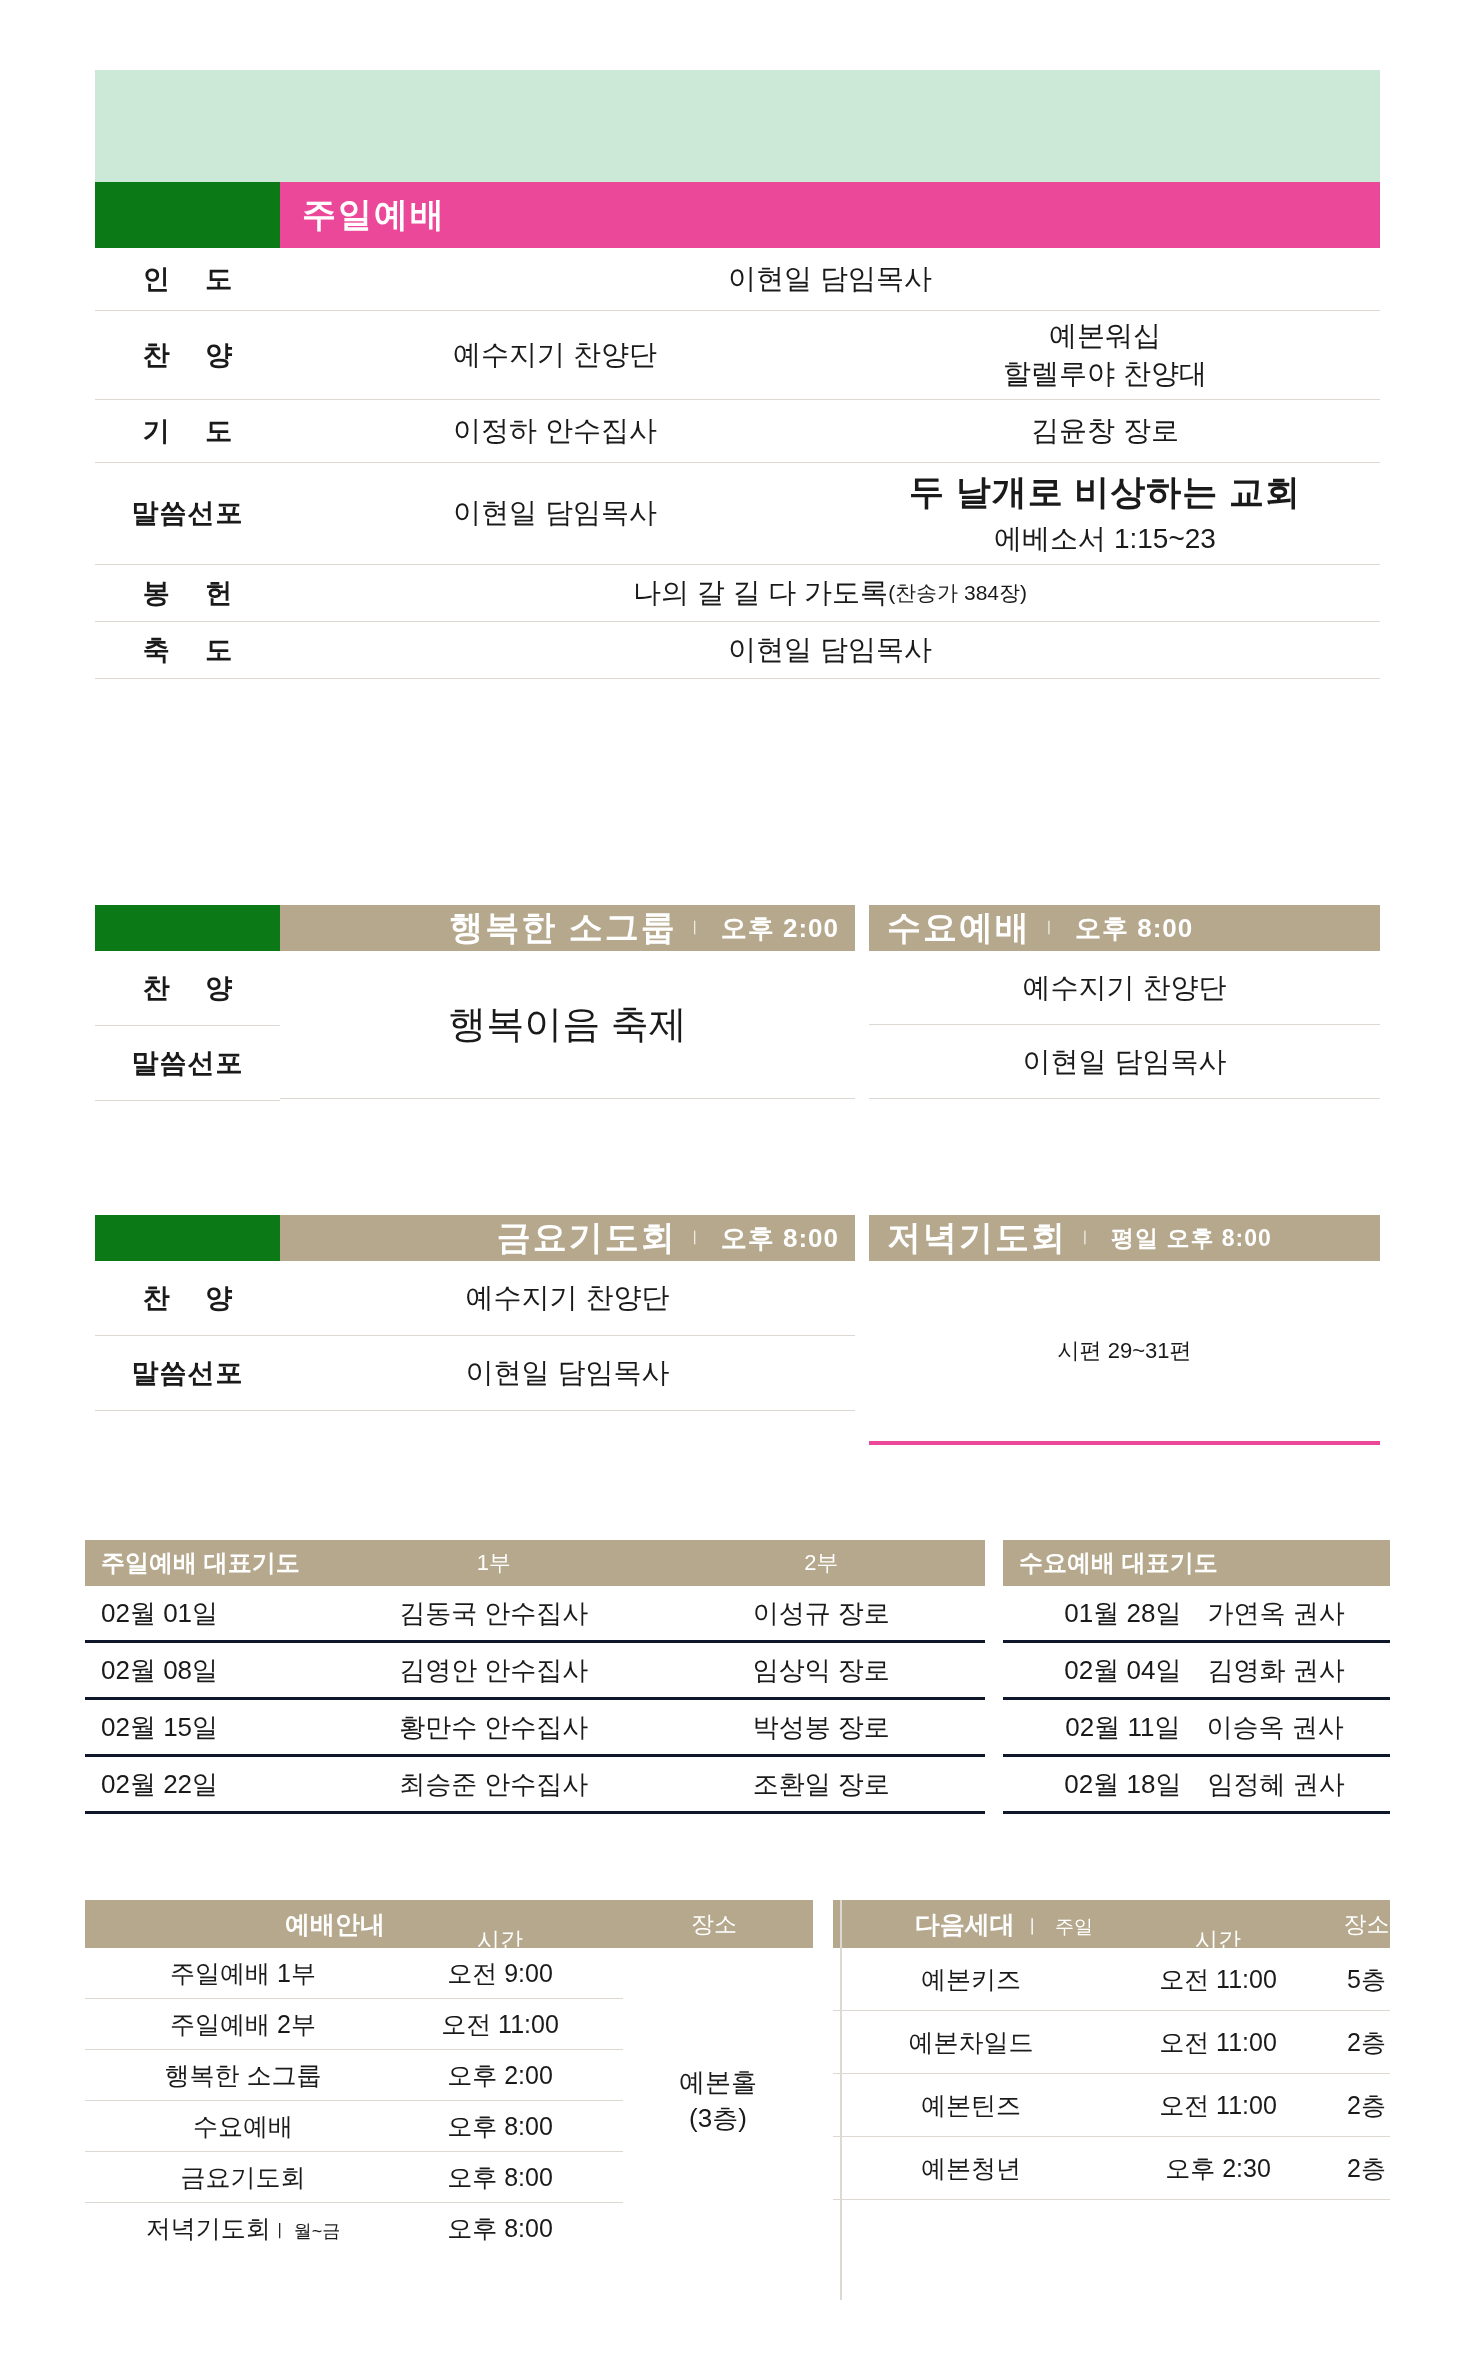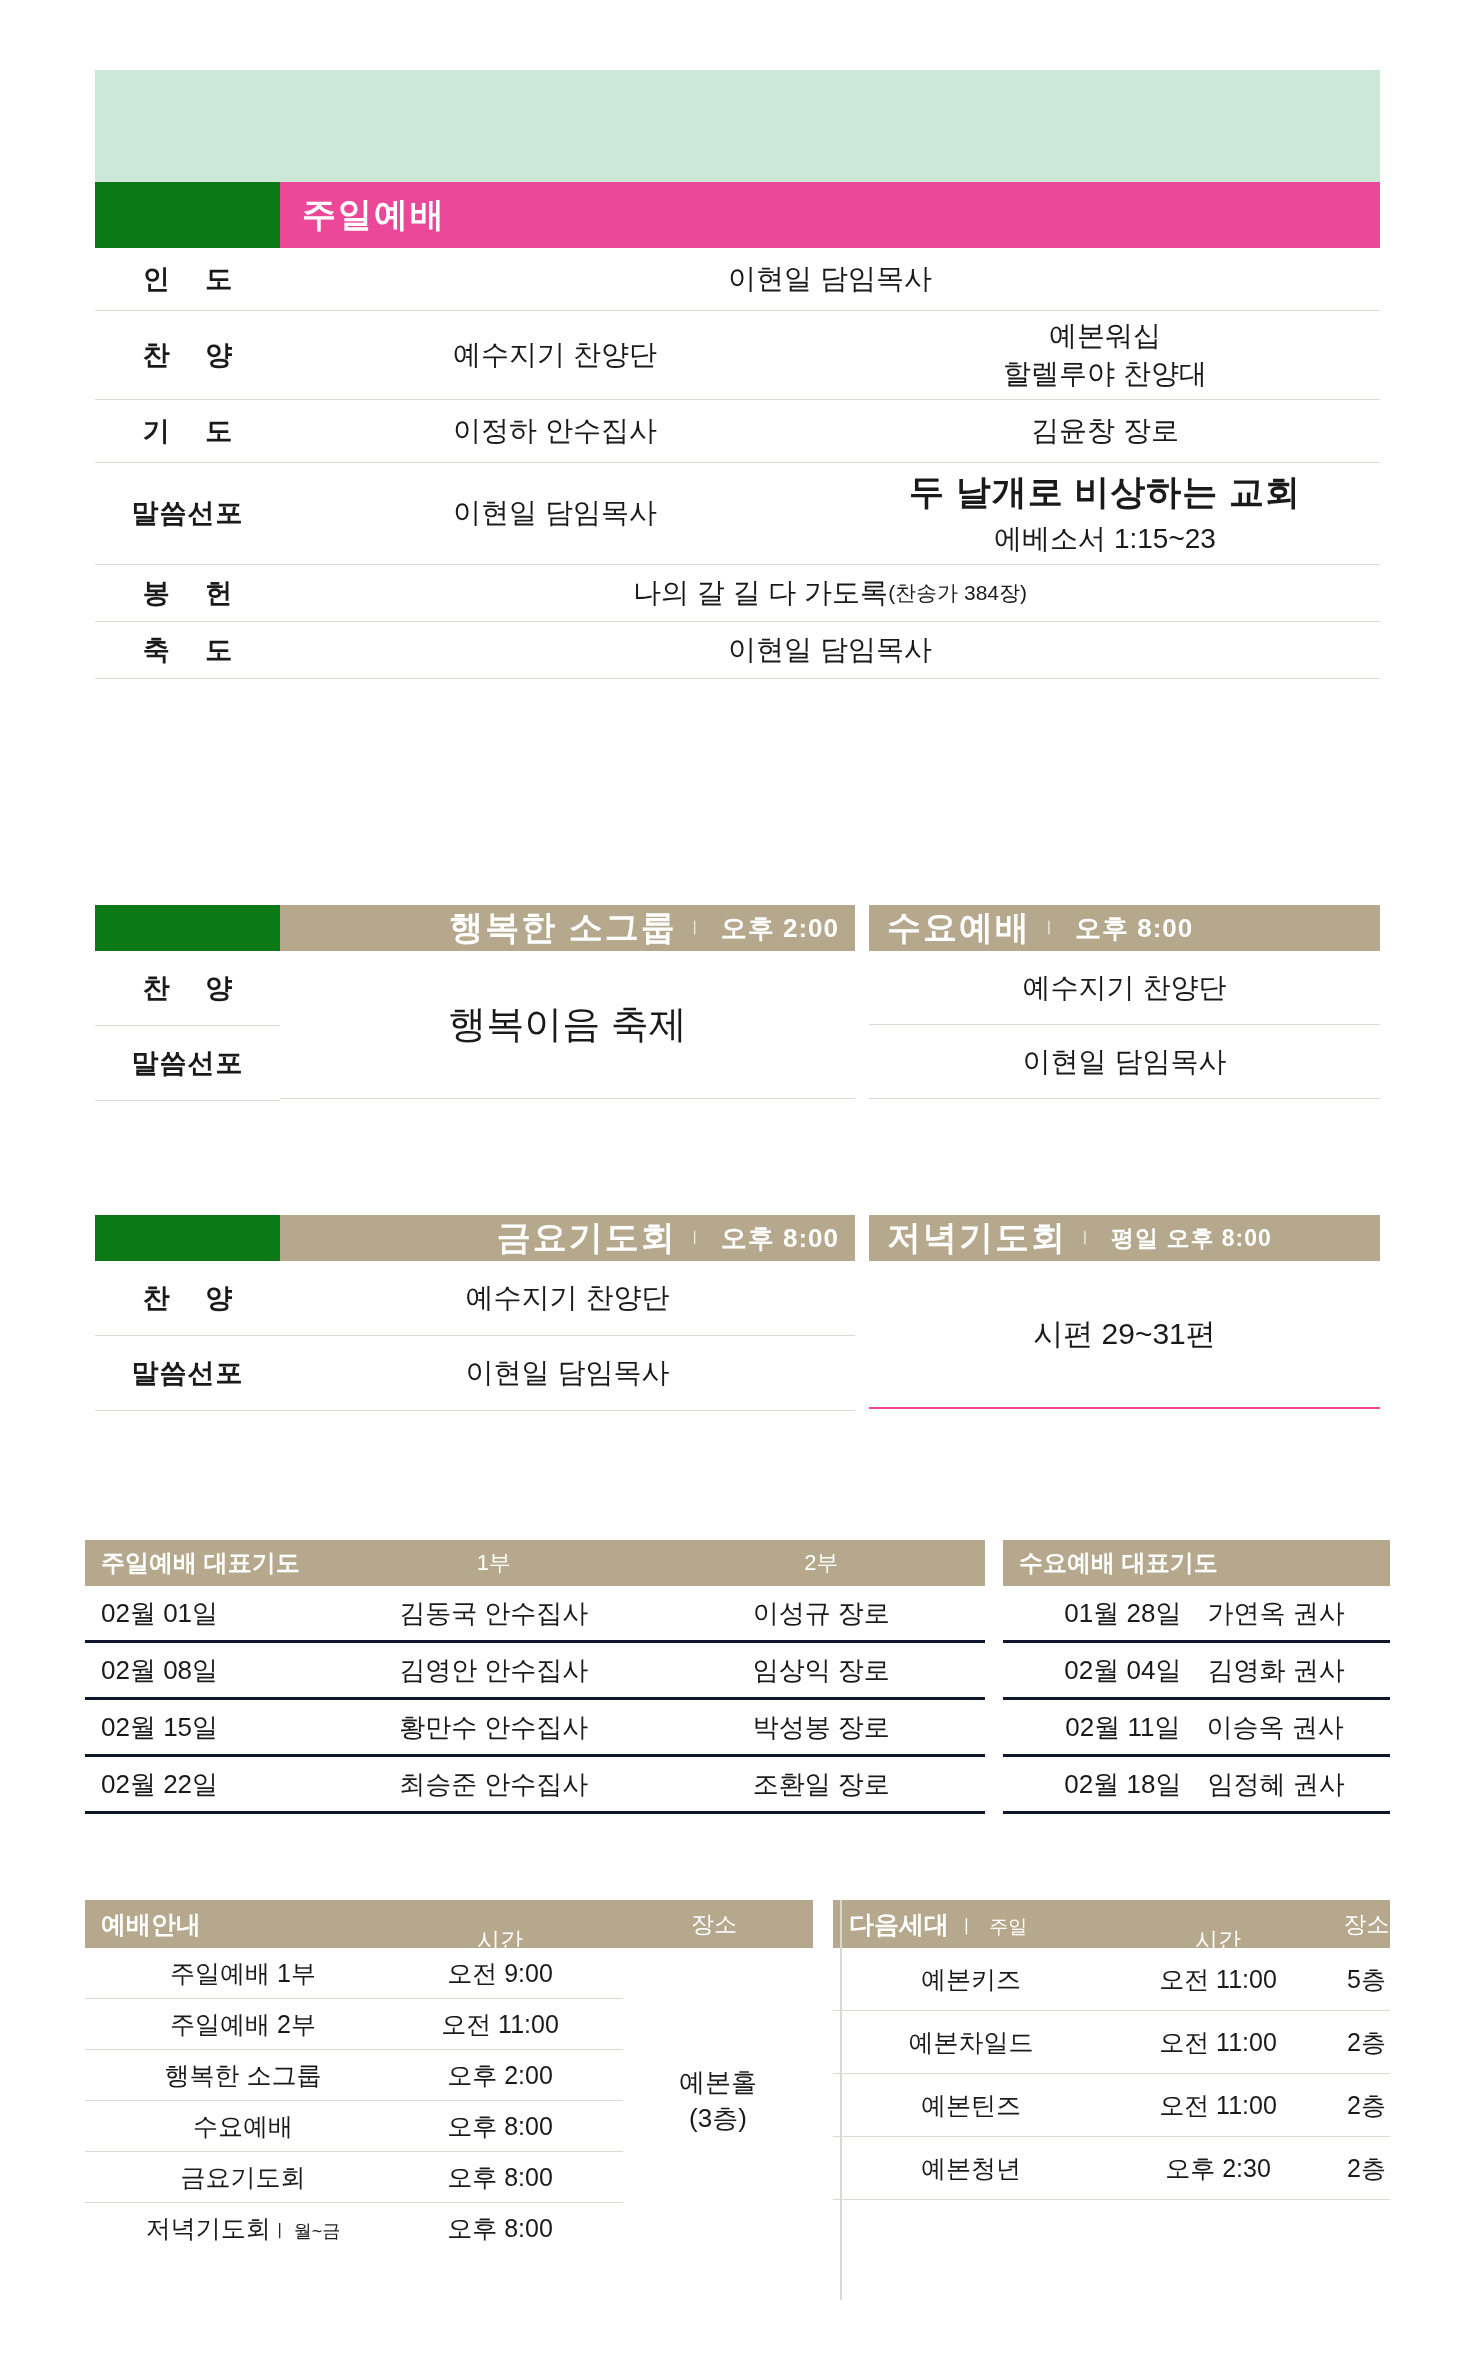--- a/index.html
+++ b/index.html
@@ -190,26 +190,26 @@
     align-items: center;
     justify-content: center;
     font-size: 28px;
     border-bottom: 1px solid #ddd9d2;
     box-sizing: border-box;
   }
 
   
   #friday-block { position: absolute; left: 95px; top: 1215px; width: 1285px; }
   .merged-right {
-    height: 148px;
-    display: flex;
-    align-items: center;
-    justify-content: center;
-    font-size: 30px;
-    border-bottom: 2px solid #ec4899;
+    height: 184px;
+    display: flex;
+    align-items: center;
+    justify-content: center;
+    font-size: 22px;
+    border-bottom: 4px solid #ec4899;
     box-sizing: border-box;
   }
 
   
   #prayer-block { position: absolute; left: 85px; top: 1540px; width: 1305px; display: flex; }
   .ptable { box-sizing: border-box; }
   .ptable.left { width: 900px; flex: none; }
   .ptable.right { margin-left: 18px; flex: 1 1 auto; }
   .phead {
     background: #b5a88c;
@@ -245,21 +245,21 @@
   .bhead {
     background: #b5a88c;
     color: #fff;
     height: 48px;
     display: flex;
     align-items: center;
     font-size: 25px;
     font-weight: bold;
     box-sizing: border-box;
   }
-  .bhead .t1 { width: 300px; flex: none; padding-left: 16px; box-sizing: border-box; }
+  .bhead .t1 { width: 300px; flex: none; padding-left: 16px; box-sizing: border-box; text-align: right; }
   .bhead .t2 { width: 230px; flex: none; text-align: center; font-weight: normal; font-size: 23px; margin-top: 32px; }
   .bhead .t3 { flex: 1 1 auto; text-align: center; font-weight: normal; font-size: 23px; }
   .bhead .sub { font-size: 19px; font-weight: normal; margin-left: 8px; }
 
   .bbody { display: flex; }
   .bbody .rows { flex: 1 1 auto; }
   .brow {
     display: flex;
     align-items: center;
     height: 50px;

